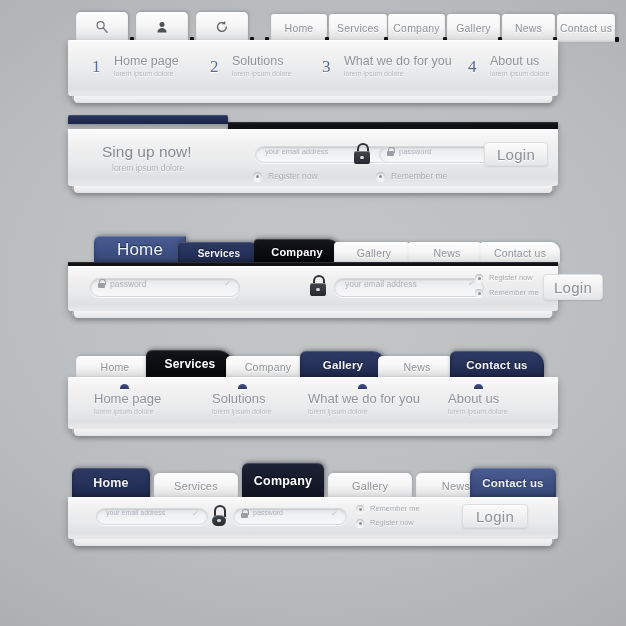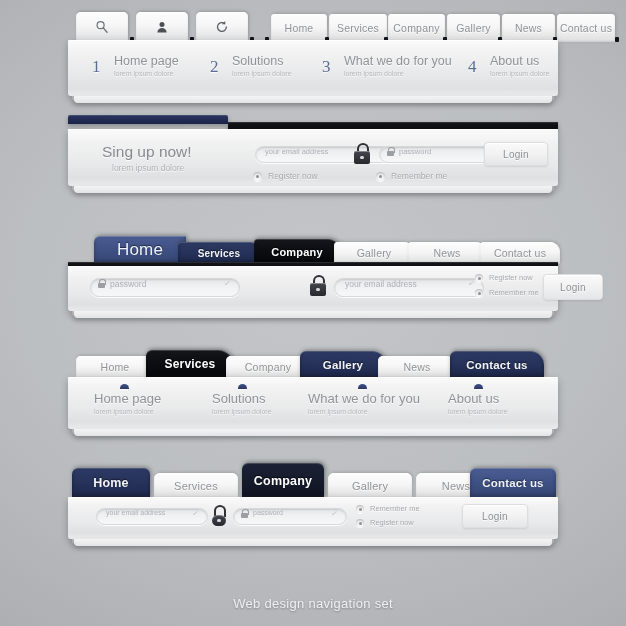--- a/index.html
+++ b/index.html
@@ -88,21 +88,21 @@
   .minilock b{position:absolute;left:1.2px;top:0;width:4.6px;height:5px;border:1.2px solid #9b9ea3;border-bottom:none;border-radius:3px 3px 0 0;display:block;}
 
   .biglock{position:absolute;width:16px;height:21px;}
   .biglock .shk{position:absolute;left:3px;top:0;width:8px;height:9px;border:2.6px solid #2f3136;border-bottom:none;border-radius:6px 6px 0 0;}
   .biglock .bdy{position:absolute;left:0;bottom:0;width:16px;height:13px;background:linear-gradient(to bottom,#43464c,#26282d);border-radius:2px;
        box-shadow:0 1px 0 rgba(255,255,255,.35) inset;}
   .biglock .kh{position:absolute;left:6.4px;top:4.5px;width:3.2px;height:3.2px;border-radius:50%;background:#d9dadd;}
 
   .loginbtn{
     position:absolute;display:flex;align-items:center;justify-content:center;
-    font-size:10px;color:#8d9094;letter-spacing:.3px;
+    font-size:15px;color:#8d9094;letter-spacing:.3px;
     background:linear-gradient(to bottom,#fafafa 0%,#f1f1f2 52%,#e5e6e7 100%);
     border:1px solid #dcdddf;border-radius:4px;
     box-shadow:0 1px 0 rgba(255,255,255,.95) inset,0 1px 2px rgba(0,0,0,.10);
     text-shadow:0 1px 0 rgba(255,255,255,.9);cursor:default;text-align:right;
   }
 
   .radio{position:absolute;display:flex;align-items:flex-end;}
   .radio .dot{width:9px;height:9px;border-radius:50%;flex:none;
     background:linear-gradient(to bottom,#e6e7e9,#fafafa);
     box-shadow:0 1px 2px rgba(0,0,0,.22) inset,0 1px 0 rgba(255,255,255,.9);
@@ -458,15 +458,14 @@
         <span class="lbl" style="font-size:7.5px;">Register now</span>
       </div>
 
       <div class="loginbtn" style="left:394px;top:7px;width:64px;height:22px;">
         <span>Login</span>
       </div>
     </div>
     <div class="botfold" style="left:6px;top:79px;width:478px;"></div>
   </div>
 
-  <div class="caption" style="top:596px;">Web design navigation set</div>
 
 </div>
 
 </body></html>

